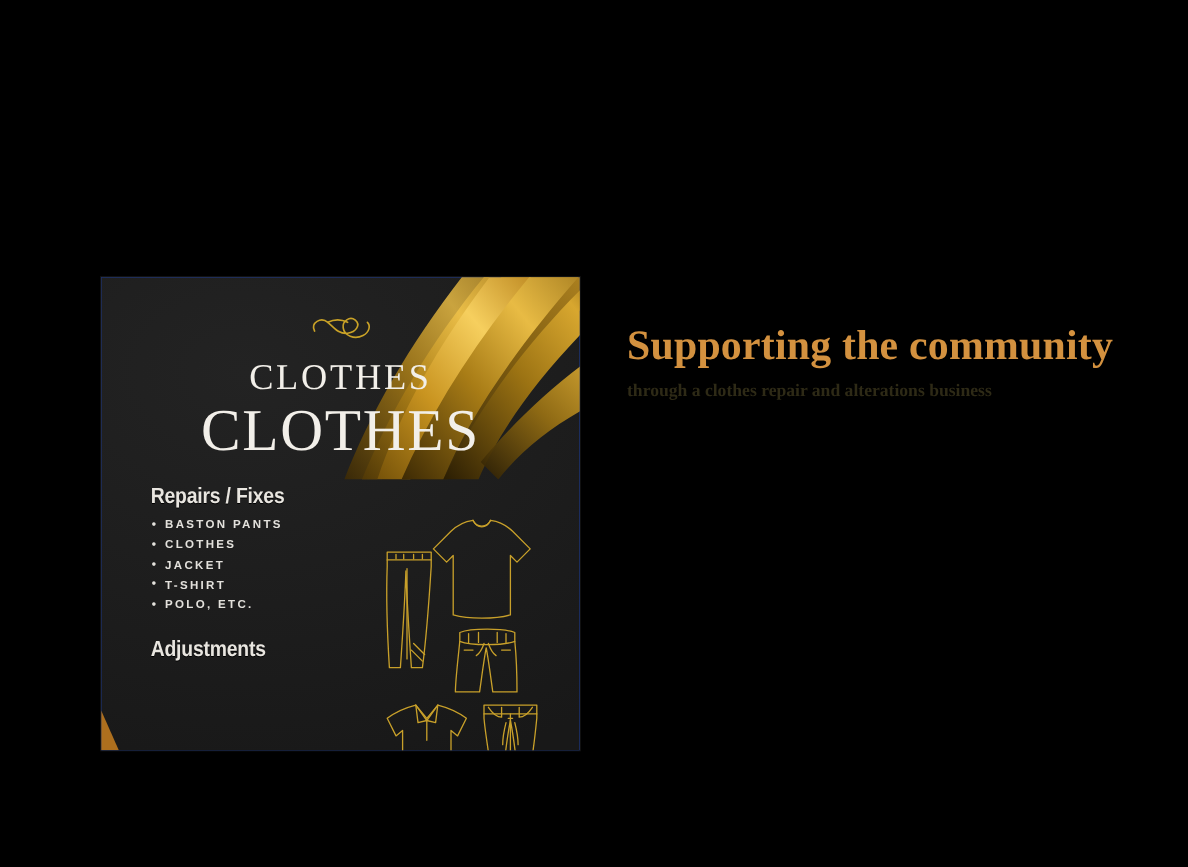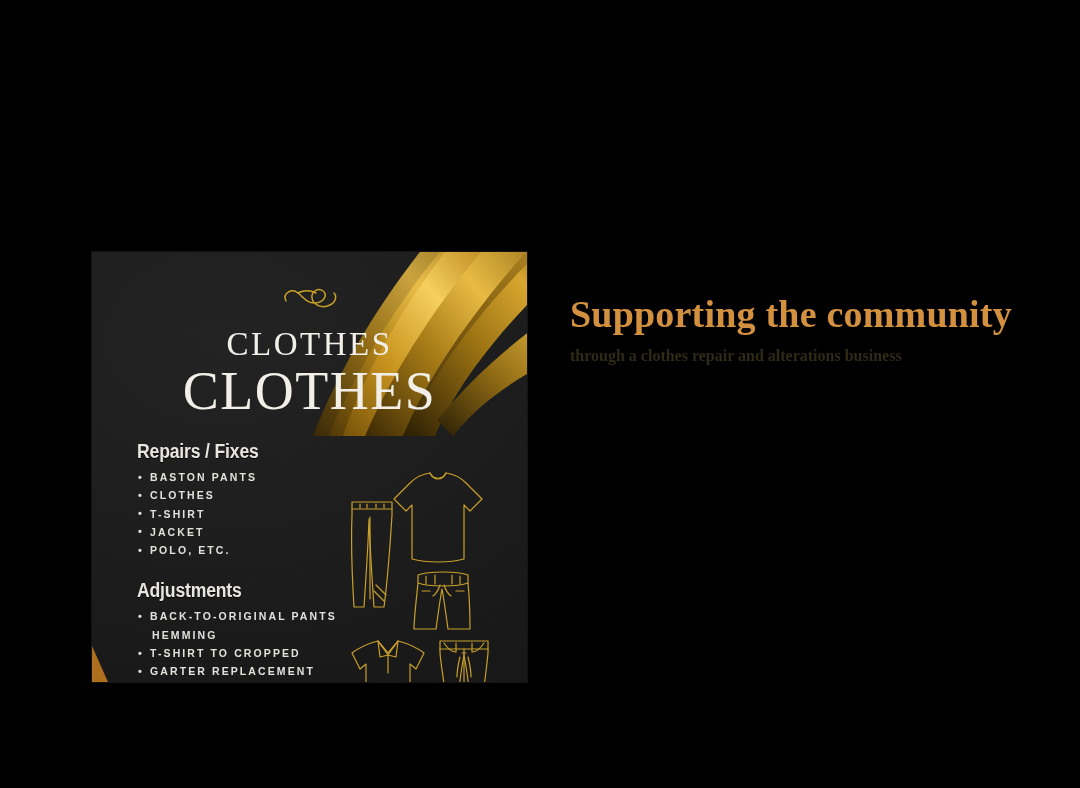--- a/index.html
+++ b/index.html
@@ -238,35 +238,26 @@
   <div class="title-block">
     <div class="title-line1">CLOTHES</div>
     <div class="title-line2">CLOTHES</div>
   </div>
 
   <div class="lists">
     <div class="sec-heading">Repairs / Fixes</div>
     <ul class="items">
       <li><span>BASTON PANTS</span></li>
       <li><span>CLOTHES</span></li>
+      <li><span>JACKET</span></li>
       <li><span>T-SHIRT</span></li>
-      <li><span>JACKET</span></li>
       <li><span>POLO, ETC.</span></li>
     </ul>
 
     <div class="sec-heading second">Adjustments</div>
-    <ul class="items">
-      <li class="has-cont">
-        <span>BACK-TO-ORIGINAL PANTS</span>
-        <span class="cont">HEMMING</span>
-      </li>
-      <li><span>T-SHIRT TO CROPPED</span></li>
-      <li><span>GARTER REPLACEMENT</span></li>
-      <li></li>
-    </ul>
   </div>
 
   <div class="art">
     <svg width="190" height="235" viewBox="0 0 190 235">
       <g fill="none" stroke="#c8a02a" stroke-width="1.2" stroke-linejoin="round" stroke-linecap="round">
 
         <g>
           <path d="M70 26 C 76 20, 82 17, 90 16 C 93 23, 103 23, 106 16 C 114 17, 120 20, 126 26
                    L 142 42 L 130 54 L 124 48 L 124 102 C 110 106, 86 106, 72 102 L 72 48 L 66 54 L 54 42 Z"></path>
           <path d="M90 16 C 94 24, 102 24, 106 16"></path>

